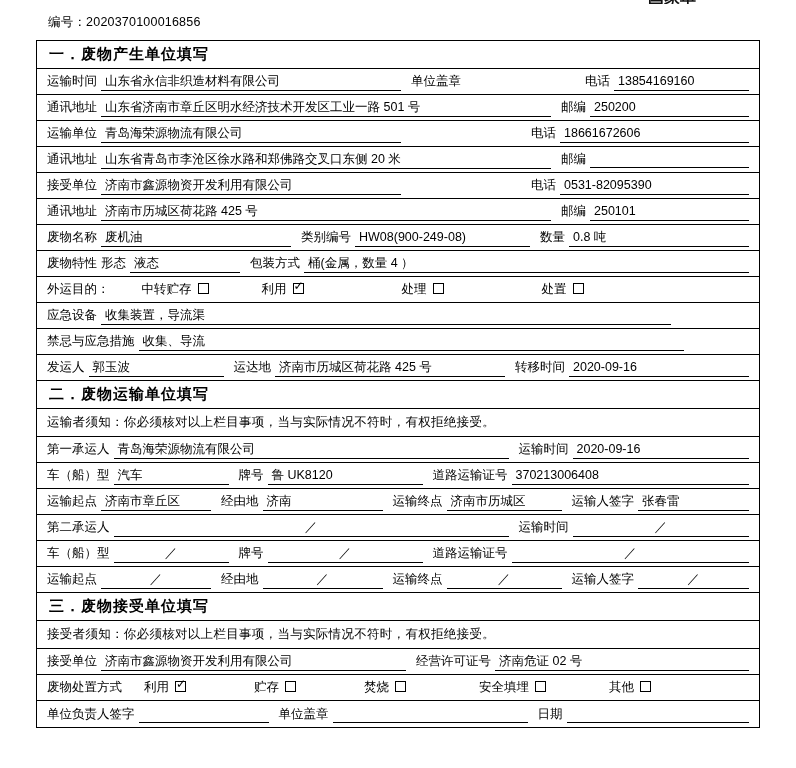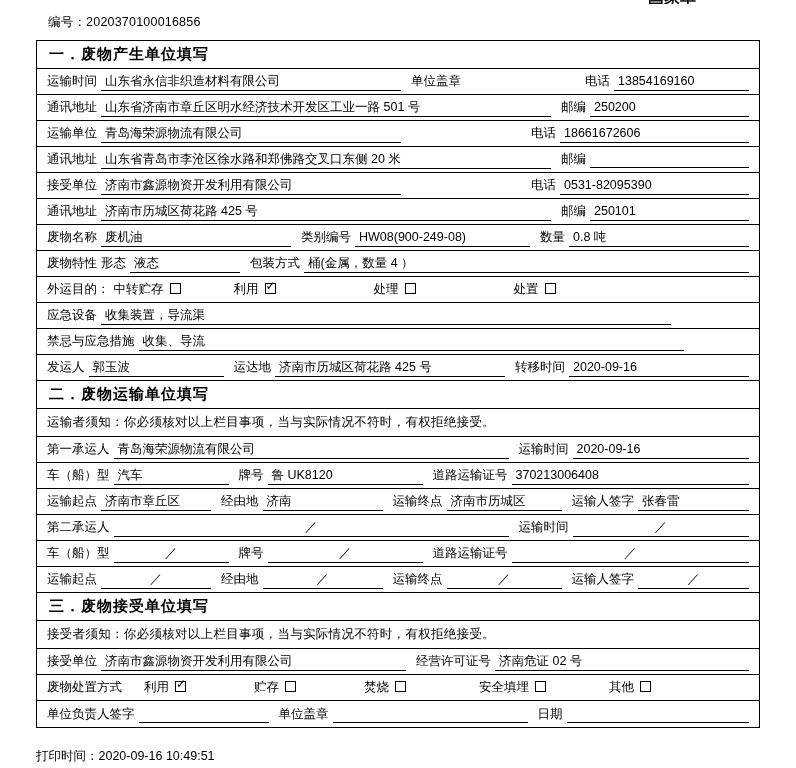--- a/index.html
+++ b/index.html
@@ -210,21 +210,21 @@
     <div class="row">
       <span class="lbl">废物特性</span>
       <span class="lbl">形态</span>
       <span class="fill" style="width:110px">液态</span>
       <span class="lbl">包装方式</span>
       <span class="fill grow nomr">桶(金属，数量 4 ）</span>
     </div>
 
     <div class="row">
       <span class="lbl">外运目的：</span>
-      <span class="opt" style="margin-left:0;width:120px">
+      <span class="opt" style="margin-left:28px;width:120px">
         <span>中转贮存</span><span class="cb"></span>
       </span>
       <span class="opt" style="width:140px">
         <span>利用</span><span class="cb checked"></span>
       </span>
       <span class="opt" style="width:140px">
         <span>处理</span><span class="cb"></span>
       </span>
       <span class="opt">
         <span>处置</span><span class="cb"></span>
@@ -344,17 +344,14 @@
       <span class="lbl">单位负责人签字</span>
       <span class="fill" style="width:130px"></span>
       <span class="lbl">单位盖章</span>
       <span class="fill" style="width:195px"></span>
       <span class="lbl">日期</span>
       <span class="fill grow nomr"></span>
     </div>
 
   </div>
 
-  <div class="print-time">
-    <span>打印时间：</span><span>2020-09-16 10:49:51</span>
-  </div>
 
 </div>
 
 </body></html>

